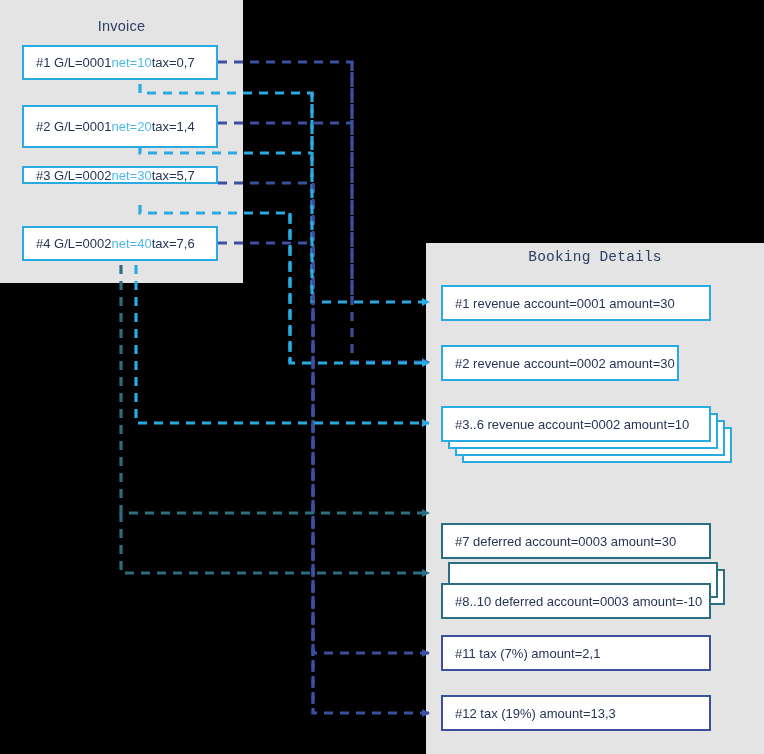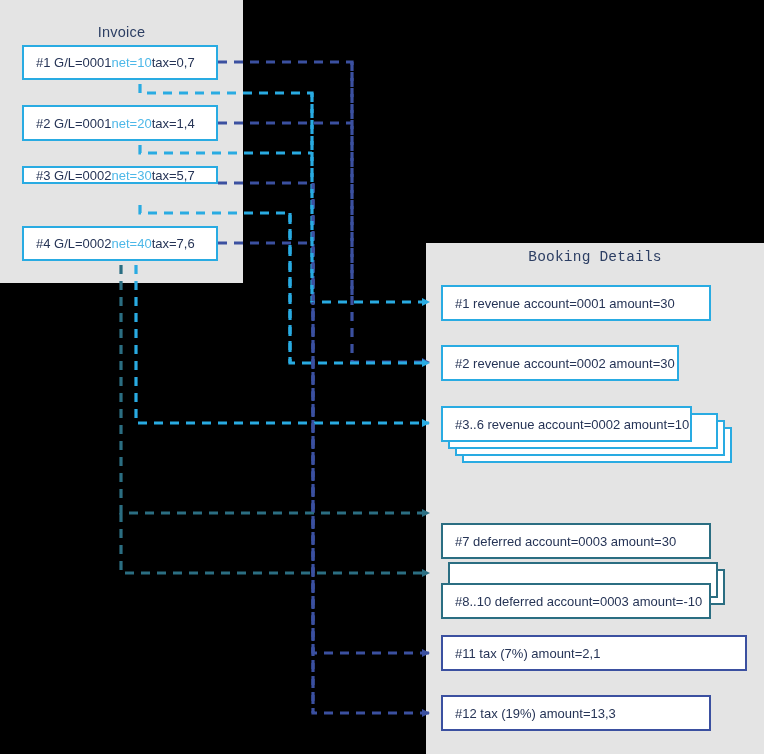--- a/index.html
+++ b/index.html
@@ -66,21 +66,21 @@
     z-index: 5;
     pointer-events: none;
   }
 </style>
 </head>
 <body>
 
 <div id="canvas">
 
   <div class="panel" style="left:0px; top:0px; width:243px; height:283px;">
-    <div class="panel-title" style="top:24px;">Invoice</div>
+    <div class="panel-title" style="top:18px;">Invoice</div>
   </div>
 
   <div class="panel" style="left:426px; top:243px; width:338px; height:511px;">
     <div class="panel-title" style="top:6px;font-family:Liberation Mono, monospace;">Booking Details</div>
   </div>
 
   <svg class="edges" viewBox="0 0 764 754">
     <defs>
       <marker id="ah-blue" markerWidth="8" markerHeight="8" refX="7" refY="4" orient="auto" markerUnits="userSpaceOnUse">
         <path d="M0,0 L8,4 L0,8 z" fill="#29abe2"></path>
@@ -125,21 +125,21 @@
       <path stroke="#29abe2" d="M 290 213 L 290 363"></path>
     </g>
   </svg>
 
   <div class="node" style="left:22px; top:45px; width:196px; height:35px;">
     <span>#1 G/L=0001 </span>
       <span class="accent">net=10</span>
       <span> tax=0,7</span>
   </div>
 
-  <div class="node" style="left:22px; top:105px; width:196px; height:36px;">
+  <div class="node" style="left:22px; top:105px; width:196px; height:43px;">
     <span>#2 G/L=0001 </span>
       <span class="accent">net=20</span>
       <span> tax=1,4</span>
   </div>
 
   <div class="node" style="left:22px; top:166px; width:196px; height:18px;">
     <span>#3 G/L=0002 </span>
       <span class="accent">net=30</span>
       <span> tax=5,7</span>
   </div>
@@ -154,35 +154,35 @@
     <span>#1 revenue account=0001 amount=30</span>
   </div>
 
   <div class="node" style="left:441px; top:345px; width:238px; height:36px;">
     <span>#2 revenue account=0002 amount=30</span>
   </div>
 
   <div class="stackcard" style="left:462px; top:427px; width:270px; height:36px;"></div>
   <div class="stackcard" style="left:455px; top:420px; width:270px; height:36px;"></div>
   <div class="stackcard" style="left:448px; top:413px; width:270px; height:36px;"></div>
-  <div class="node" style="left:441px; top:406px; width:251px; height:36px;">
+  <div class="node" style="left:441px; top:406px; width:270px; height:36px;">
     <span>#3..6 revenue account=0002 amount=10</span>
   </div>
 
   <div class="node deferred" style="left:441px; top:495px; width:270px; height:36px;">
     <span>#7 deferred account=0003 amount=30</span>
   </div>
 
   <div class="stackcard deferred" style="left:455px; top:569px; width:270px; height:36px;"></div>
   <div class="stackcard deferred" style="left:448px; top:562px; width:270px; height:36px;"></div>
   <div class="node deferred" style="left:441px; top:555px; width:270px; height:36px;">
     <span>#8..10 deferred account=0003 amount=-10</span>
   </div>
 
-  <div class="node taxnode" style="left:441px; top:635px; width:306px; height:36px;">
+  <div class="node taxnode" style="left:441px; top:635px; width:270px; height:36px;">
     <span>#11 tax (7%) amount=2,1</span>
   </div>
 
   <div class="node taxnode" style="left:441px; top:695px; width:270px; height:36px;">
     <span>#12 tax (19%) amount=13,3</span>
   </div>
 
 </div>
 
 </body></html>

